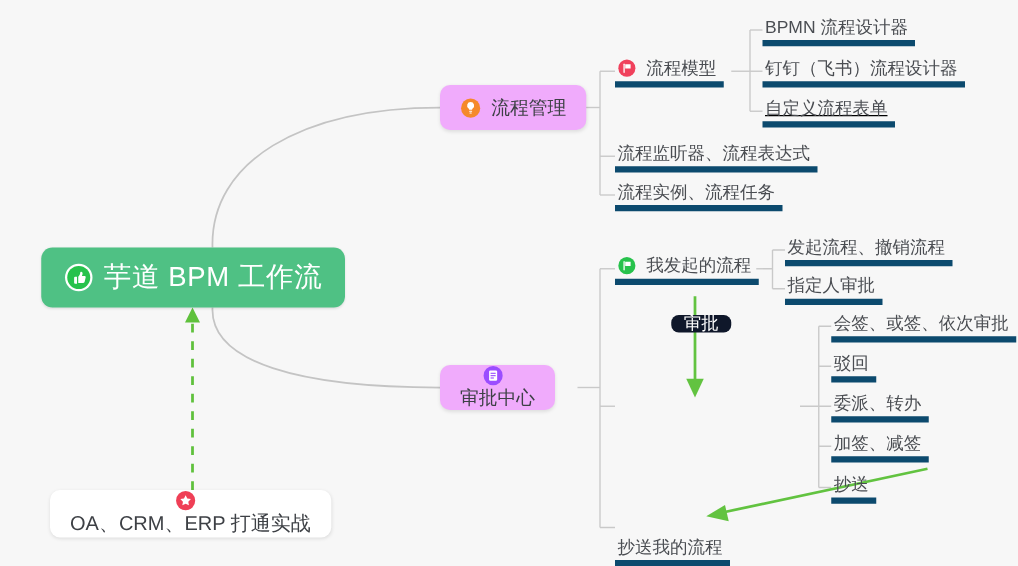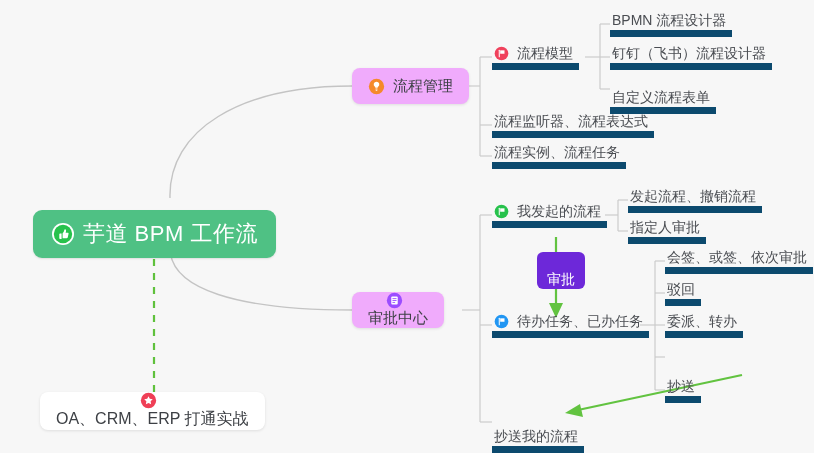--- a/index.html
+++ b/index.html
@@ -70,40 +70,39 @@
     box-shadow: 0 1px 3px rgba(0,0,0,0.10);
     flex-direction: column;
   }
   .node-callout .label {
     color: #3d4045;
     font-size: 16px;
   }
 
   
   .node-plain {
-    border-bottom: 7px solid #0c4a6e;
+    border-bottom: 5px solid #0c4a6e;
     height: 26px;
     padding: 0 6px 0 2px;
   }
   .node-plain .label {
     color: #4a4d52;
     font-size: 14px;
   }
   .node-plain.with-icon {
     padding-left: 2px;
   }
 
   
   .node-badge {
-    background: #6d28d9;
+    background: #0f172a;
     border-radius: 6px;
-    height: 37px;
+    height: 14px;
     padding: 0 10px;
     justify-content: center;
-    align-items: flex-end;
   }
   .node-badge .label {
     color: #ffffff;
     font-size: 14px;
   }
 
   
   .icon {
     display: inline-flex;
     align-items: center;
@@ -172,21 +171,21 @@
       <line x1="556" y1="237" x2="556" y2="305" stroke="#62c340" stroke-width="2.2"></line>
       <path d="M 556 318 L 549 303 L 563 303 Z" fill="#62c340"></path>
     </g>
 
     <g>
       <line x1="742" y1="375" x2="578" y2="410" stroke="#62c340" stroke-width="2.2"></line>
       <path d="M 565 413 L 580 404 L 583 417 Z" fill="#62c340"></path>
     </g>
   </svg>
 
-  <div class="node node-root" style="left:33px; top:198px;margin-top:12px;">
+  <div class="node node-root" style="left:33px; top:198px;">
     <span class="icon icon-lg">
       <svg viewBox="0 0 24 24">
         <circle cx="12" cy="12" r="11" fill="#ffffff"></circle>
         <circle cx="12" cy="12" r="9.2" fill="#27c24c"></circle>
         <path d="M9.1 11.4h1.5V17H9.1a.8.8 0 0 1-.8-.8v-4a.8.8 0 0 1 .8-.8zm2.5-.1c.55-.6 1.3-1.55 1.45-2.25.12-.57.06-1.5.7-1.66.72-.18 1.3.45 1.33 1.25.03.72-.33 1.6-.53 2.1h2.1c.62 0 1.06.55.92 1.12l-.86 3.6c-.12.5-.56.85-1.06.85h-4.05z" fill="#ffffff"></path>
       </svg>
     </span>
     <span class="label">芋道 BPM 工作流</span>
   </div>
 
@@ -212,21 +211,21 @@
     </span>
     <span class="label">流程模型</span>
   </div>
 
   <div class="node node-plain" style="left:610px; top:11px;">
     <span class="label">BPMN 流程设计器</span>
   </div>
   <div class="node node-plain" style="left:610px; top:44px;">
     <span class="label">钉钉（飞书）流程设计器</span>
   </div>
-  <div class="node node-plain" style="left:610px; top:88px;">
+  <div class="node node-plain" style="left:610px; top:76px;text-decoration:underline;">
     <span class="label">自定义流程表单</span>
   </div>
 
   <div class="node node-plain" style="left:492px; top:112px;">
     <span class="label">流程监听器、流程表达式</span>
   </div>
   <div class="node node-plain" style="left:492px; top:143px;">
     <span class="label">流程实例、流程任务</span>
   </div>
 
@@ -258,39 +257,32 @@
     <span class="label">发起流程、撤销流程</span>
   </div>
   <div class="node node-plain" style="left:628px; top:218px;font-family:Liberation Mono, monospace;">
     <span class="label">指定人审批</span>
   </div>
 
   <div class="node node-badge" style="left:537px; top:252px;">
     <span class="label">审批</span>
   </div>
 
-  <div class="node node-plain with-icon" style="left:492px; top:312px;">
-    <span class="icon icon-sm">
-      <svg viewBox="0 0 18 18">
-        <circle cx="9" cy="9" r="8.2" fill="#2196f3"></circle>
-        <rect x="5.7" y="4.6" width="1.25" height="9" rx="0.6" fill="#ffffff"></rect>
-        <path d="M7.4 5.2h5.2v4.1H7.4z" fill="#ffffff"></path>
-      </svg>
-    </span>
-    <span class="label">待办任务、已办任务</span>
-  </div>
 
   <div class="node node-plain" style="left:665px; top:248px;">
     <span class="label">会签、或签、依次审批</span>
   </div>
   <div class="node node-plain" style="left:665px; top:280px;justify-content:flex-end;">
     <span class="label">驳回</span>
   </div>
   <div class="node node-plain" style="left:665px; top:312px;">
     <span class="label">委派、转办</span>
+  </div>
+  <div class="node node-plain" style="left:665px; top:344px;">
+    <span class="label">加签、减签</span>
   </div>
   <div class="node node-plain" style="left:665px; top:377px;">
     <span class="label">抄送</span>
   </div>
 
   <div class="node node-plain" style="left:492px; top:427px;">
     <span class="label">抄送我的流程</span>
   </div>
 
   <div class="node node-callout" style="left:40px; top:392px;">

